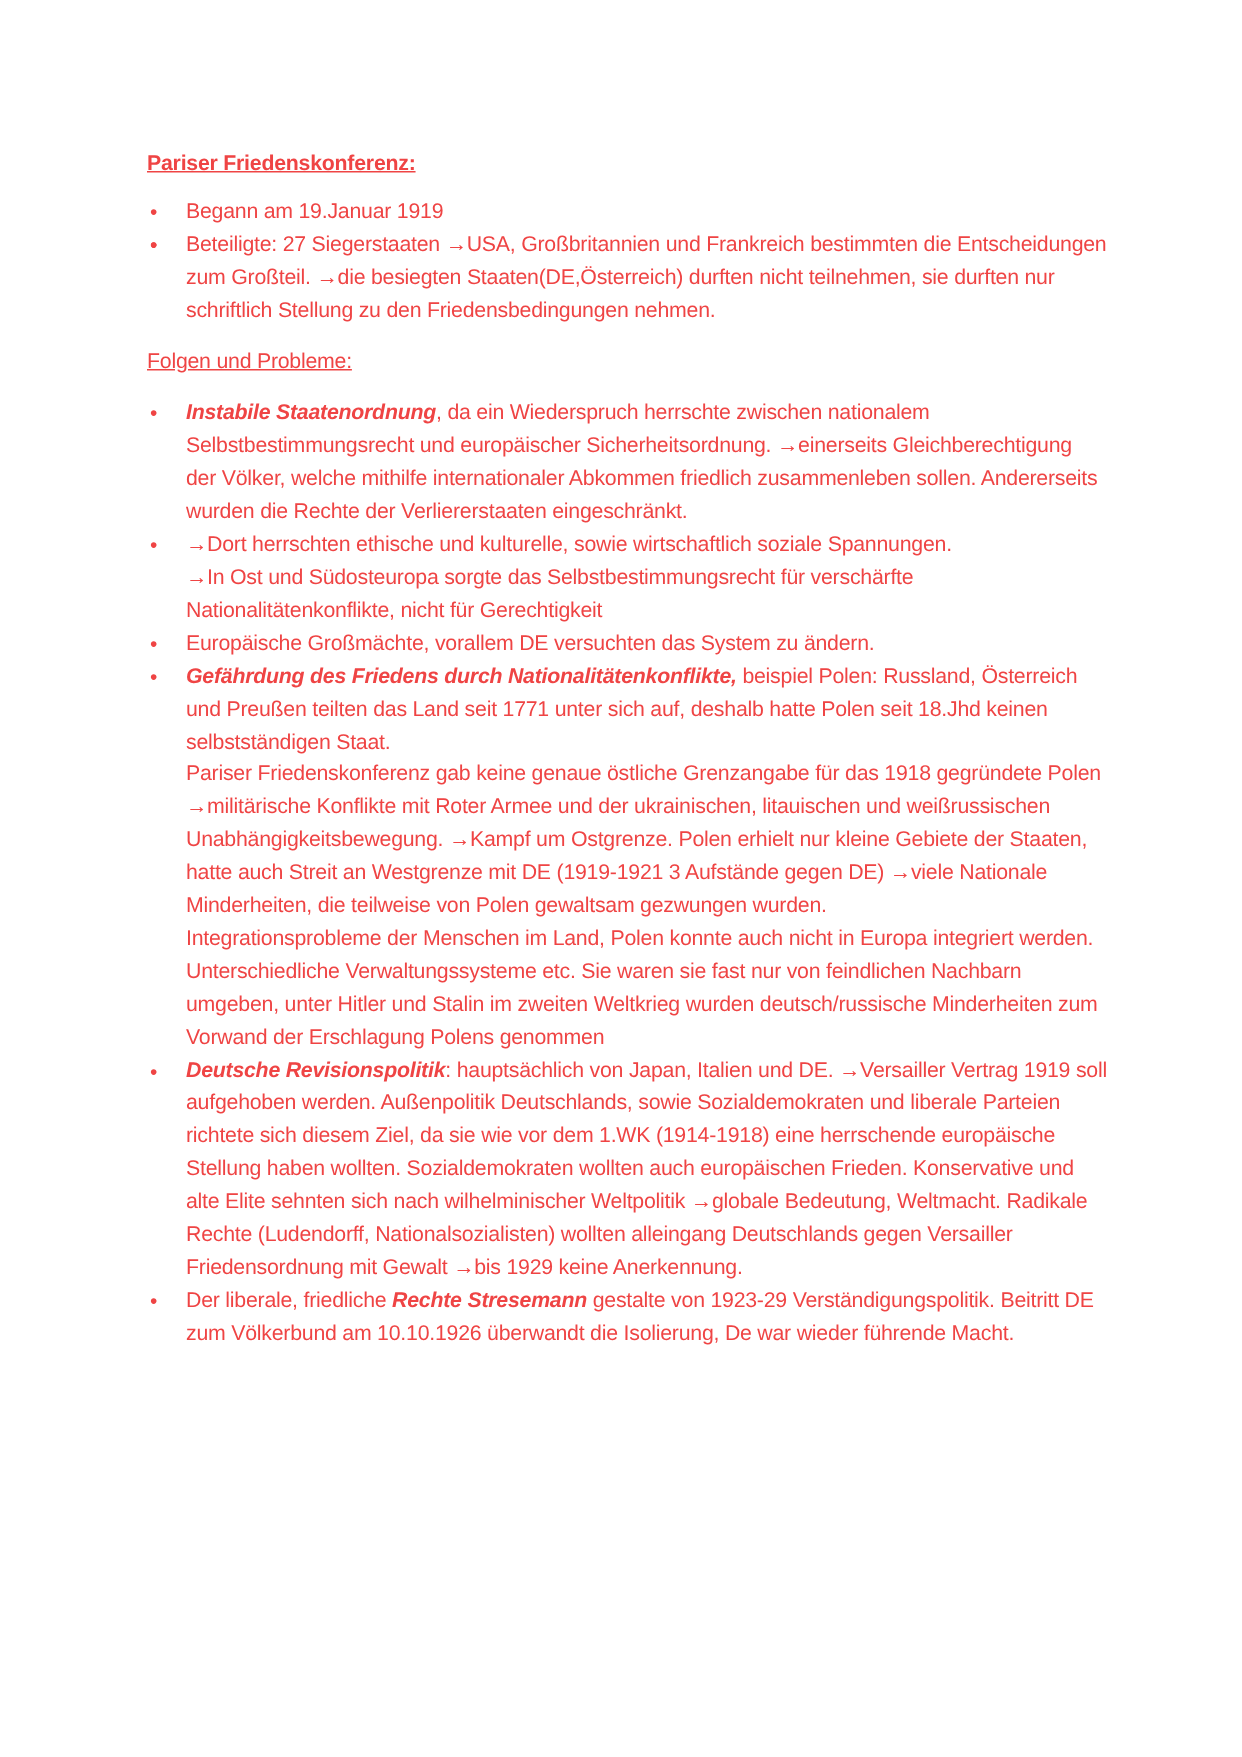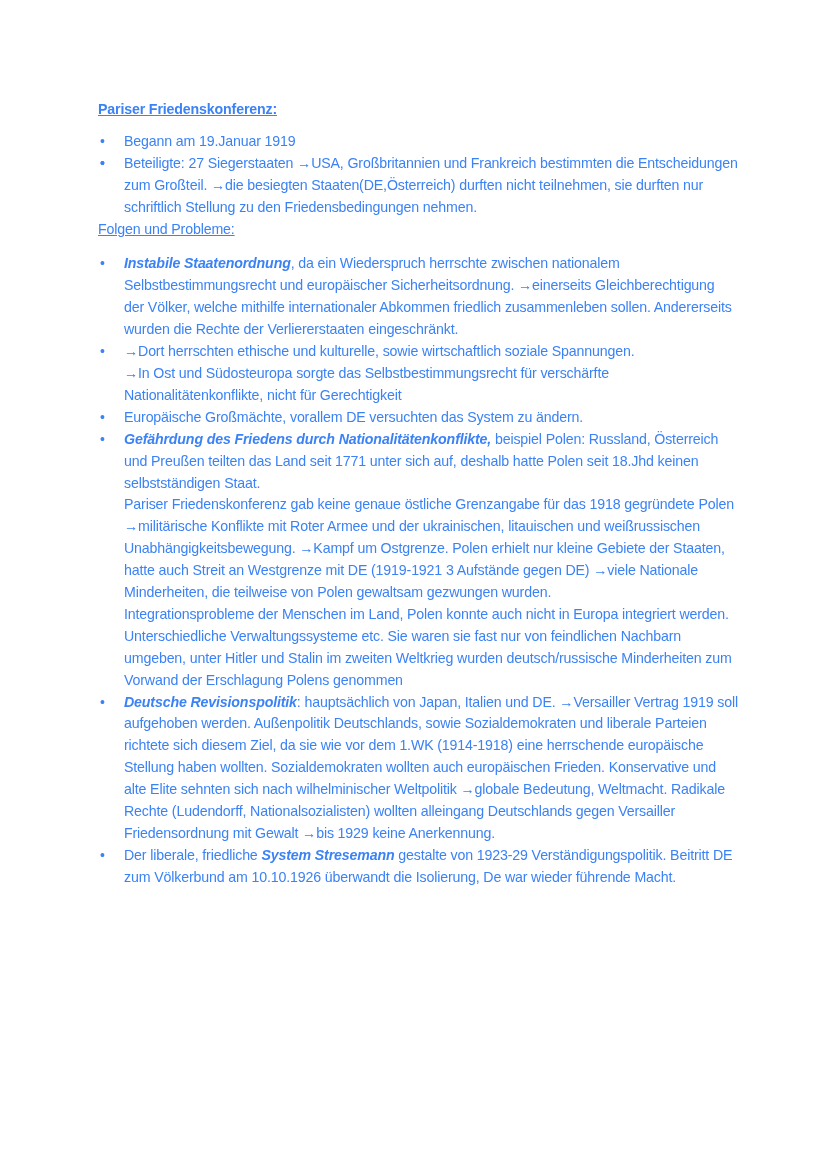--- a/index.html
+++ b/index.html
@@ -1,37 +1,37 @@
 <!DOCTYPE html>
 <html><head>
 <meta charset="utf-8">
 <style>
   html, body { margin: 0; padding: 0; background: #ffffff; }
   body { width: 828px; height: 1171px; overflow: hidden; position: relative; }
   .page {
     position: absolute; left: 98px; top: 99px; width: 640px;
     font-family: "Liberation Sans", sans-serif;
-    font-size: 14.2px; line-height: 21.9px; color: #3b82f6;
+    font-size: 14.2px; line-height: 21.9px; color: #ef4444;
     letter-spacing: -0.15px;
   }
   h2 {
     margin: 0; font-size: 14.2px; font-weight: bold; text-decoration: underline;
     line-height: 21.9px;
   }
   h3 {
     margin: 0; font-size: 14.2px; font-weight: normal; text-decoration: underline;
     line-height: 21.9px;
   }
   ul { list-style: none; margin: 0; padding: 0; }
   li { position: relative; padding-left: 26px; }
   li .bullet {
     position: absolute; left: 2px; top: 0; font-size: 14px;
   }
   .sec1 { margin-top: 10px; }
-  .sec2-title { margin-top: 0; }
+  .sec2-title { margin-top: 12px; }
   .sec2 { margin-top: 13px; }
   b { font-weight: bold; font-style: italic; }
   .para { display: block; }
 </style>
 </head>
 <body>
 
 <div class="page">
   <h2>Pariser Friedenskonferenz:</h2>
 
@@ -70,16 +70,16 @@
       <b>Gefährdung des Friedens durch Nationalitätenkonflikte,</b><span> beispiel Polen: Russland, Österreich und Preußen teilten das Land seit 1771 unter sich auf, deshalb hatte Polen seit 18.Jhd keinen selbstständigen Staat.</span>
       <span class="para">Pariser Friedenskonferenz gab keine genaue östliche Grenzangabe für das 1918 gegründete Polen →militärische Konflikte mit Roter Armee und der ukrainischen, litauischen und weißrussischen Unabhängigkeitsbewegung. →Kampf um Ostgrenze. Polen erhielt nur kleine Gebiete der Staaten, hatte auch Streit an Westgrenze mit DE (1919-1921 3 Aufstände gegen DE) →viele Nationale Minderheiten, die teilweise von Polen gewaltsam gezwungen wurden.</span>
       <span class="para">Integrationsprobleme der Menschen im Land, Polen konnte auch nicht in Europa integriert werden. Unterschiedliche Verwaltungssysteme etc.  Sie  waren sie fast nur von feindlichen Nachbarn umgeben, unter Hitler und Stalin im zweiten Weltkrieg wurden deutsch/russische Minderheiten zum Vorwand der Erschlagung Polens genommen</span>
     </li>
     <li>
       <span class="bullet">•</span>
       <b>Deutsche Revisionspolitik</b><span>: hauptsächlich von Japan, Italien und DE. →Versailler Vertrag 1919 soll aufgehoben werden. Außenpolitik Deutschlands, sowie Sozialdemokraten und liberale Parteien richtete sich diesem Ziel, da sie wie vor dem 1.WK (1914-1918) eine herrschende europäische Stellung haben wollten. Sozialdemokraten wollten auch europäischen Frieden. Konservative und alte Elite sehnten sich nach wilhelminischer Weltpolitik →globale Bedeutung, Weltmacht. Radikale Rechte (Ludendorff, Nationalsozialisten) wollten alleingang Deutschlands gegen Versailler Friedensordnung mit Gewalt →bis 1929 keine Anerkennung.</span>
     </li>
     <li>
       <span class="bullet">•</span>
-      <span>Der liberale, friedliche </span><b>System Stresemann</b><span> gestalte von 1923-29 Verständigungspolitik. Beitritt DE zum Völkerbund am 10.10.1926 überwandt die Isolierung, De war wieder führende Macht.</span>
+      <span>Der liberale, friedliche </span><b>Rechte Stresemann</b><span> gestalte von 1923-29 Verständigungspolitik. Beitritt DE zum Völkerbund am 10.10.1926 überwandt die Isolierung, De war wieder führende Macht.</span>
     </li>
   </ul>
 </div>
 
 </body></html>

